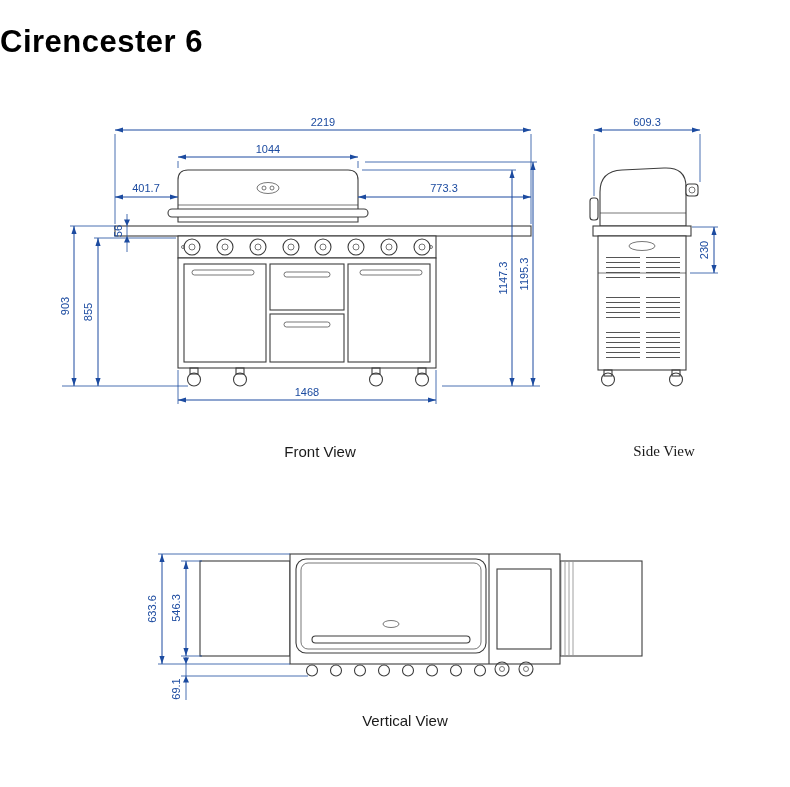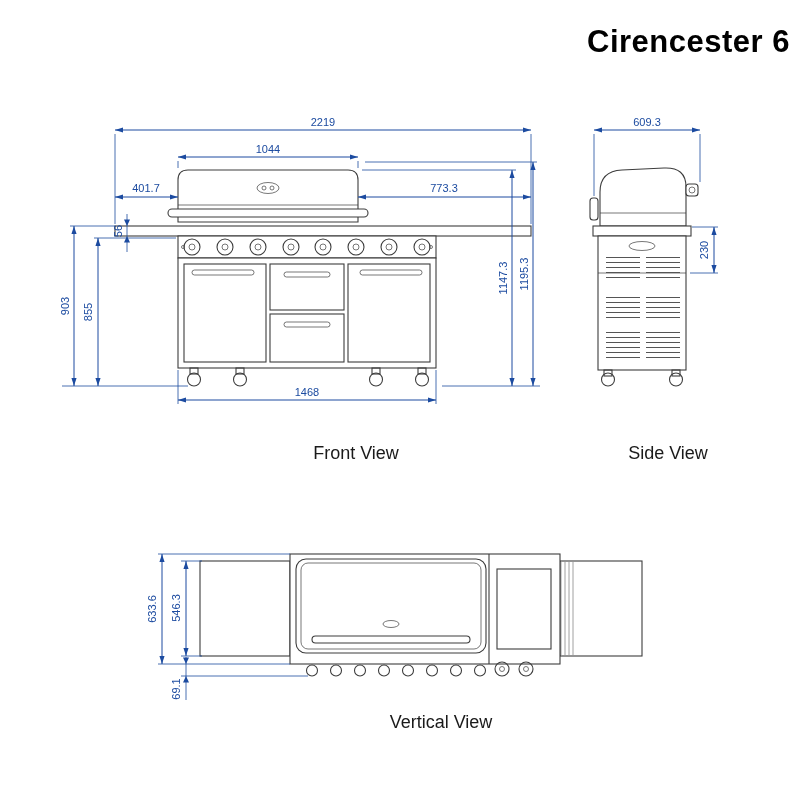--- a/index.html
+++ b/index.html
@@ -3,39 +3,39 @@
 <meta charset="utf-8">
 <style>
   :root{
     --dim:#1c4ba0;
     --line:#3d3d3d;
     --text:#1a1a1a;
   }
   html,body{margin:0;padding:0;background:#fff;}
   .page{position:relative;width:790px;height:787px;background:#fff;overflow:hidden;
         font-family:"Liberation Sans",sans-serif;}
-  .title{position:absolute;top:24px;left:0;width:100%;text-align:right;
+  .title{position:absolute;top:24px;left:0;width:100%;text-align:left;
          font-size:31px;font-weight:bold;color:#000;letter-spacing:.5px;}
-  .vlabel{position:absolute;font-size:18px;color:var(--text);transform:translateX(-50%);white-space:nowrap;margin-left:36px;}
+  .vlabel{position:absolute;font-size:15px;color:var(--text);transform:translateX(-50%);white-space:nowrap;}
   svg{position:absolute;left:0;top:0;}
   .dt{font-size:11px;fill:var(--dim);font-family:"Liberation Sans",sans-serif;}
   line.d{stroke:var(--dim);stroke-width:1;}
   line.e{stroke:var(--dim);stroke-width:.8;}
   .s{stroke:var(--line);stroke-width:1.1;fill:none;}
   .sf{stroke:var(--line);stroke-width:1.1;fill:#fff;}
   .st{stroke:var(--line);stroke-width:.7;fill:none;}
 </style>
 </head>
 <body>
 
 <div class="page">
 
   <div class="title">Cirencester 6</div>
   <div class="vlabel" style="left:320px;top:443px;">Front View</div>
-  <div class="vlabel" style="left:632px;top:443px;">Side View</div>
+  <div class="vlabel" style="left:664px;top:443px;font-family:Liberation Serif, serif;">Side View</div>
   <div class="vlabel" style="left:405px;top:712px;">Vertical View</div>
 
   <svg width="790" height="787" viewBox="0 0 790 787">
     <defs>
       <marker id="ar" viewBox="0 0 10 10" refX="10" refY="5" markerWidth="8" markerHeight="8" orient="auto-start-reverse">
         <path d="M0,1.8 L10,5 L0,8.2 Z" fill="#1c4ba0"></path>
       </marker>
       <pattern id="vents" width="6" height="5" patternUnits="userSpaceOnUse">
         <line x1="0" y1="2.5" x2="6" y2="2.5" stroke="#555" stroke-width="1"></line>
       </pattern>

